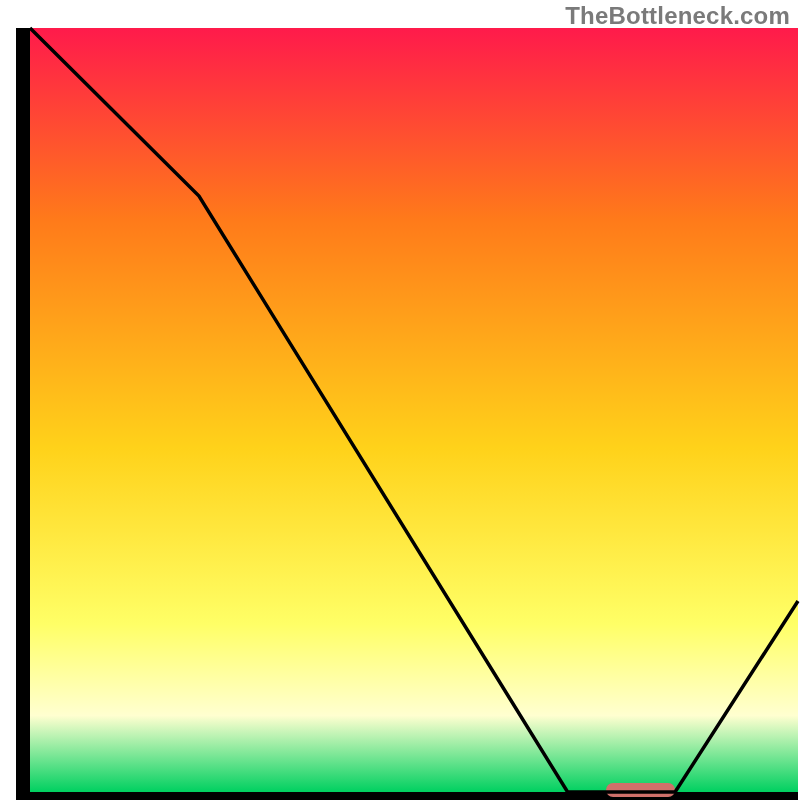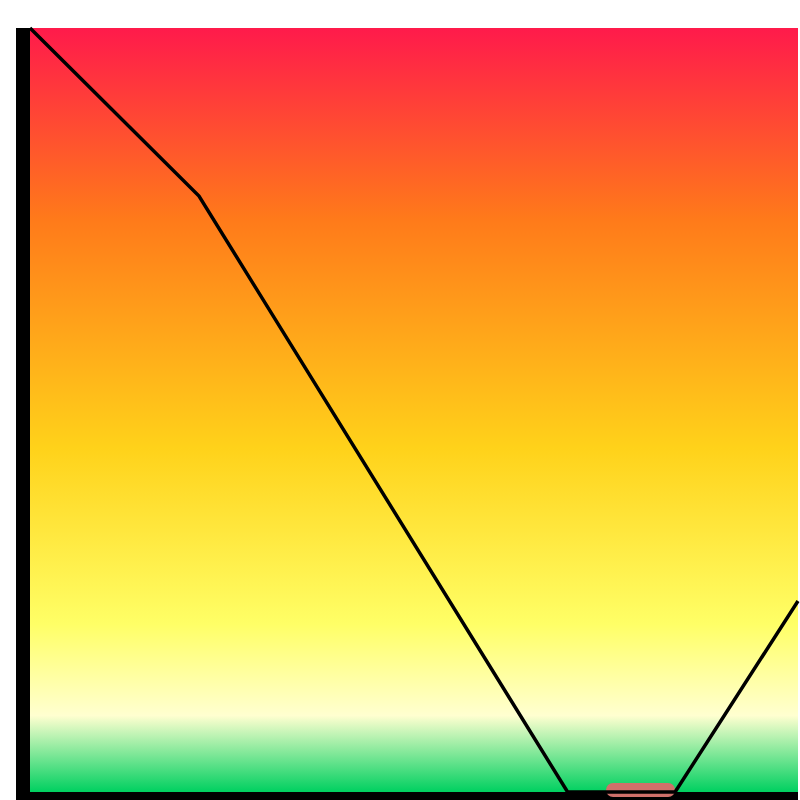--- a/index.html
+++ b/index.html
@@ -32,20 +32,21 @@
     width: 800px;
     height: 800px;
     display: block;
   }
 </style>
 </head>
 <body>
 
 <div class="container">
 
+  <div class="watermark">TheBottleneck.com</div>
 
   <svg class="plot" viewBox="0 0 800 800">
     <defs>
       <linearGradient id="bg-grad" x1="0" y1="0" x2="0" y2="1">
           <stop offset="0%" stop-color="#ff1a4b"></stop>
           <stop offset="25%" stop-color="#ff7a1a"></stop>
           <stop offset="55%" stop-color="#ffd21a"></stop>
           <stop offset="78%" stop-color="#ffff66"></stop>
           <stop offset="90%" stop-color="#ffffd0"></stop>
           <stop offset="100%" stop-color="#00d060"></stop>

